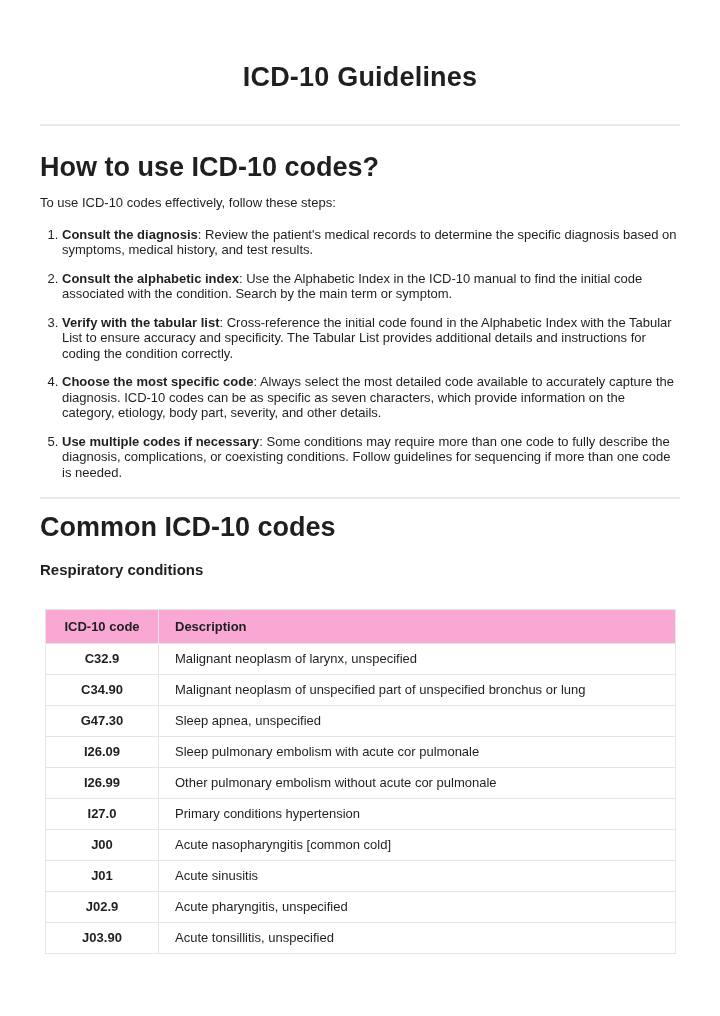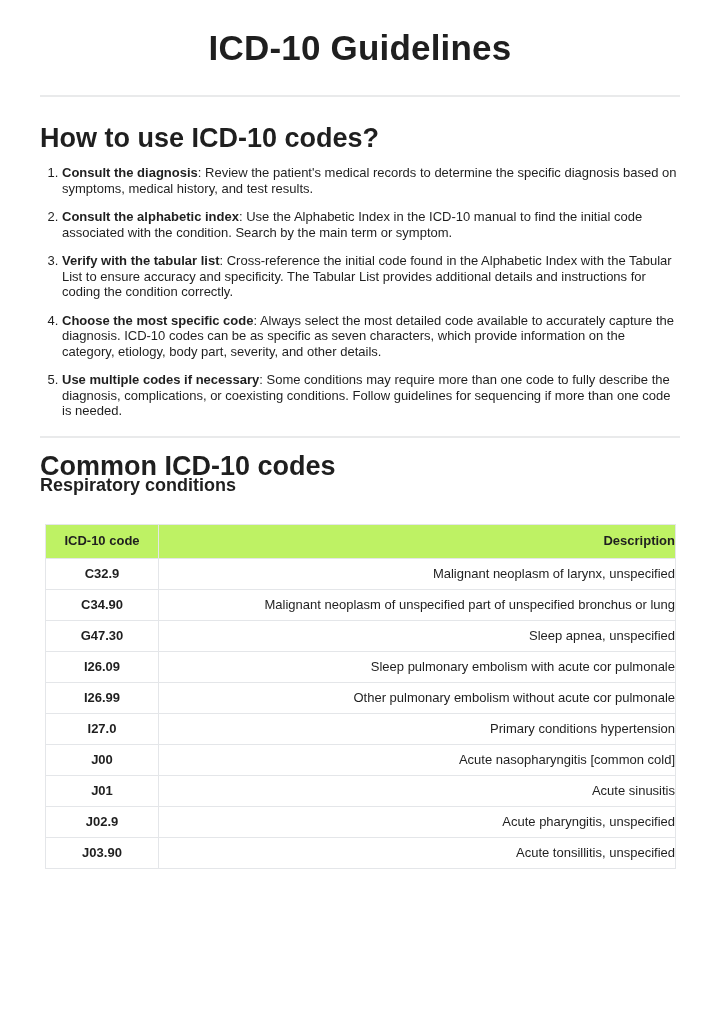--- a/index.html
+++ b/index.html
@@ -7,25 +7,26 @@
     width: 720px;
     background: #ffffff;
     font-family: "Liberation Sans", "DejaVu Sans", sans-serif;
     color: #1f1f1f;
   }
   body { height: 1016px; overflow: hidden; }
   .page { width: 720px; padding: 0 40px; }
 
   .doc-title {
     padding-top: 34px;
-    font-size: 35px;
+    font-size: 27px;
     line-height: 28px;
     font-weight: bold;
     text-align: center;
     letter-spacing: 0.2px;
+    margin-top: 29px;
   }
 
   .rule {
     height: 2px;
     background: #e9eaeb;
     border: none;
   }
   .rule-1 { margin-top: 33px; }
   .rule-2 { margin-top: 17px; }
 
@@ -47,60 +48,62 @@
     margin-top: 16px;
     padding-left: 22px;
     font-size: 13px;
     line-height: 15.5px;
   }
   ol.steps li { margin-bottom: 13px; }
   ol.steps li:last-child { margin-bottom: 0; }
   .step-label { font-weight: bold; }
 
   .sub-heading {
-    font-size: 18px;
+    margin-top: 24px;
+    font-size: 15px;
     line-height: 16px;
     font-weight: bold;
   }
 
   table.codes {
     margin-top: 31px;
     margin-left: 5px;
     width: 631px;
     border-collapse: collapse;
     font-size: 13px;
     table-layout: fixed;
   }
   table.codes col.c-code { width: 113px; }
   table.codes th, table.codes td {
     border: 1px solid #e4e6e9;
     line-height: 15.5px;
     vertical-align: middle;
   }
   table.codes th {
-    background: #bef264;
+    background: #f9a8d4;
     font-weight: bold;
     height: 34px;
   }
   table.codes td { height: 31px; }
   .col-code  { text-align: center; font-weight: bold; }
-  .col-desc  { text-align: right; padding-left: 16px; padding-right: 0; }
+  .col-desc  { text-align: left; padding-left: 16px; padding-right: 0; }
   th.col-desc { font-weight: bold; }
 </style>
 </head>
 <body>
 
 <div class="page">
 
   <h1 class="doc-title">ICD-10 Guidelines</h1>
 
   <div class="rule rule-1"></div>
 
   <section>
     <h2 class="section-heading">How to use ICD-10 codes?</h2>
+    <p class="intro">To use ICD-10 codes effectively, follow these steps:</p>
 
     <ol class="steps">
       <li><span class="step-label">Consult the diagnosis</span><span>: Review the patient's medical records to determine the specific diagnosis based on symptoms, medical history, and test results.</span></li>
       <li><span class="step-label">Consult the alphabetic index</span><span>: Use the Alphabetic Index in the ICD-10 manual to find the initial code associated with the condition. Search by the main term or symptom.</span></li>
       <li><span class="step-label">Verify with the tabular list</span><span>: Cross-reference the initial code found in the Alphabetic Index with the Tabular List to ensure accuracy and specificity. The Tabular List provides additional details and instructions for coding the condition correctly.</span></li>
       <li><span class="step-label">Choose the most specific code</span><span>: Always select the most detailed code available to accurately capture the diagnosis. ICD-10 codes can be as specific as seven characters, which provide information on the category, etiology, body part, severity, and other details.</span></li>
       <li><span class="step-label">Use multiple codes if necessary</span><span>: Some conditions may require more than one code to fully describe the diagnosis, complications, or coexisting conditions. Follow guidelines for sequencing if more than one code is needed.</span></li>
     </ol>
   </section>
 

